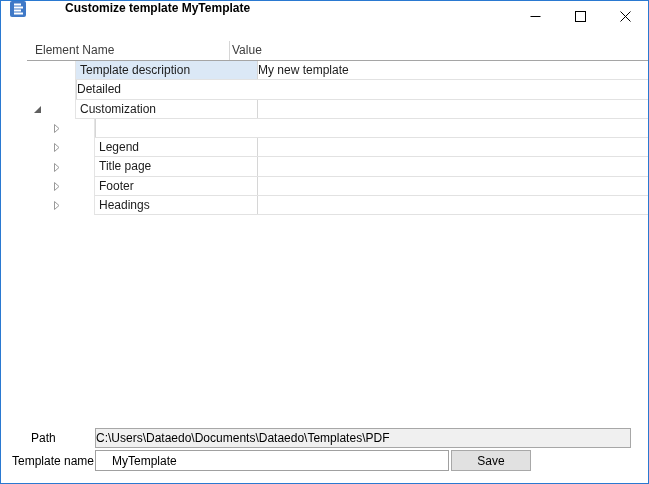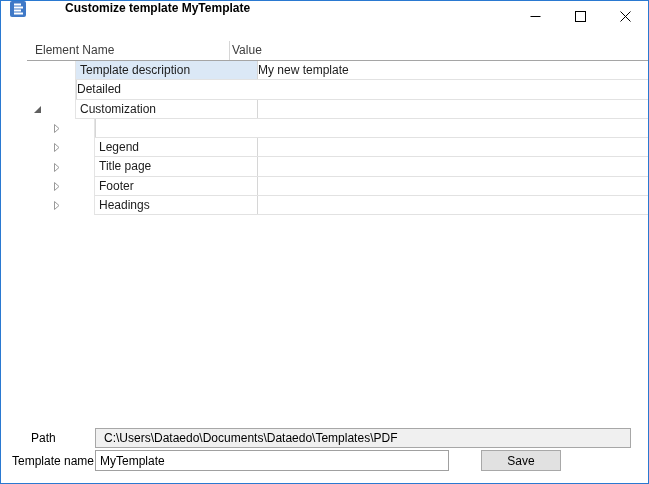--- a/index.html
+++ b/index.html
@@ -60,42 +60,42 @@
   .g-row.selected .g-name { background: #dbe8f6; }
 
   
   .path-label {
     position: absolute; left: 11px; top: 430px;
     font-size: 12px; color: #000; margin-left: 19px;
   }
   .path-box {
     position: absolute; left: 94px; top: 427px; width: 536px; height: 20px;
     background: #f0f0f0; border: 1px solid #a7a7a7;
-    font-size: 12px; color: #000; line-height: 18px; padding-left: 8px;
+    font-size: 12px; color: #000; line-height: 18px; padding-left: 0;
     white-space: nowrap; overflow: hidden;
   }
   .tn-label {
     position: absolute; left: 11px; top: 453px;
     font-size: 12px; color: #000;
   }
   .tn-input {
     position: absolute; left: 94px; top: 449px; width: 354px; height: 21px;
     background: #ffffff; border: 1px solid #a0a0a0;
     font-family: "Liberation Sans", sans-serif;
-    font-size: 12px; color: #000; padding-left: 4px;
+    font-size: 12px; color: #000; padding-left: 16px;
     outline: none;
   }
   .btn {
     position: absolute; top: 449px; width: 80px; height: 21px;
     background: #e1e1e1; border: 1px solid #a8a8a8;
     font-family: "Liberation Sans", sans-serif;
     font-size: 12px; color: #000;
     text-align: center; line-height: 18px; cursor: default;
   }
-  .btn.save   { left: 480px; }
+  .btn.save   { left: 450px; }
   .btn.cancel { left: 557px; }
 </style>
 </head>
 <body>
 
 <div class="window">
 
   <div class="titlebar">
     <span class="app-icon">
       <svg width="16" height="16" viewBox="0 0 16 16">

